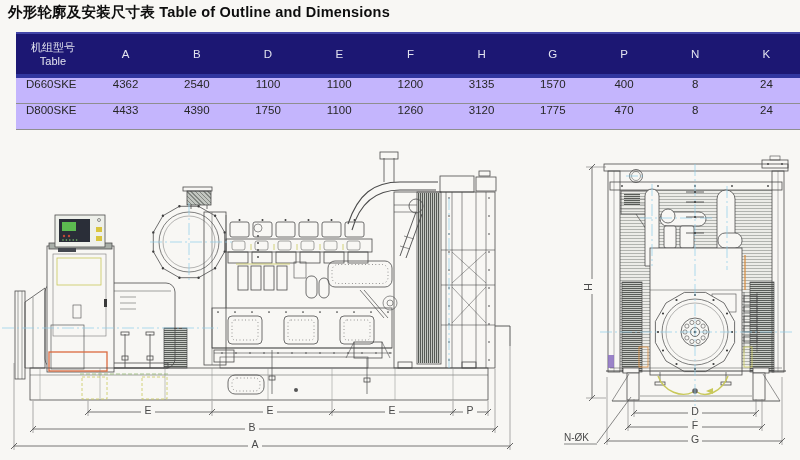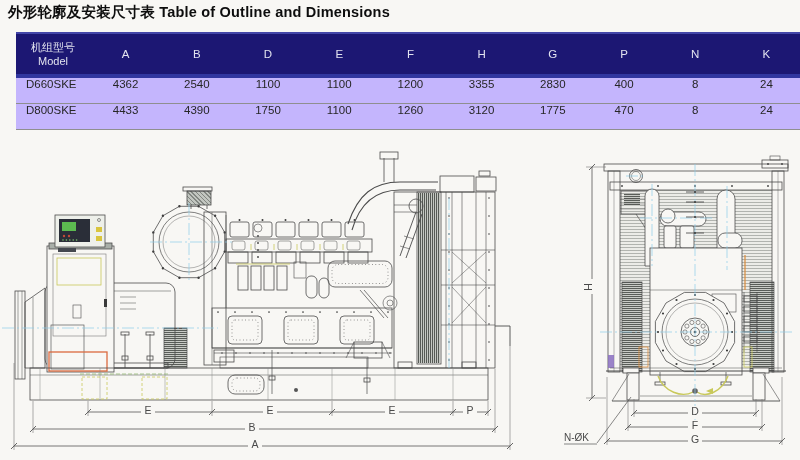--- a/index.html
+++ b/index.html
@@ -54,43 +54,43 @@
 <body>
 
 <div class="page">
 
   <h1 class="title">外形轮廓及安装尺寸表 Table of Outline and Dimensions</h1>
 
   <div class="dim-table">
     <div class="thead">
       <div class="th model-col">
         <div>机组型号</div>
-        <div>Model</div>
+        <div>Table</div>
       </div>
       <div class="th">A</div>
       <div class="th">B</div>
       <div class="th">D</div>
       <div class="th">E</div>
       <div class="th">F</div>
       <div class="th">H</div>
       <div class="th">G</div>
       <div class="th">P</div>
       <div class="th">N</div>
       <div class="th">K</div>
     </div>
 
     <div class="trow">
       <div class="td model-col">D660SKE</div>
       <div class="td">4362</div>
       <div class="td">2540</div>
       <div class="td">1100</div>
       <div class="td">1100</div>
       <div class="td">1200</div>
-      <div class="td">3355</div>
-      <div class="td">2830</div>
+      <div class="td">3135</div>
+      <div class="td">1570</div>
       <div class="td">400</div>
       <div class="td">8</div>
       <div class="td">24</div>
     </div>
 
     <div class="trow">
       <div class="td model-col">D800SKE</div>
       <div class="td">4433</div>
       <div class="td">4390</div>
       <div class="td">1750</div>

